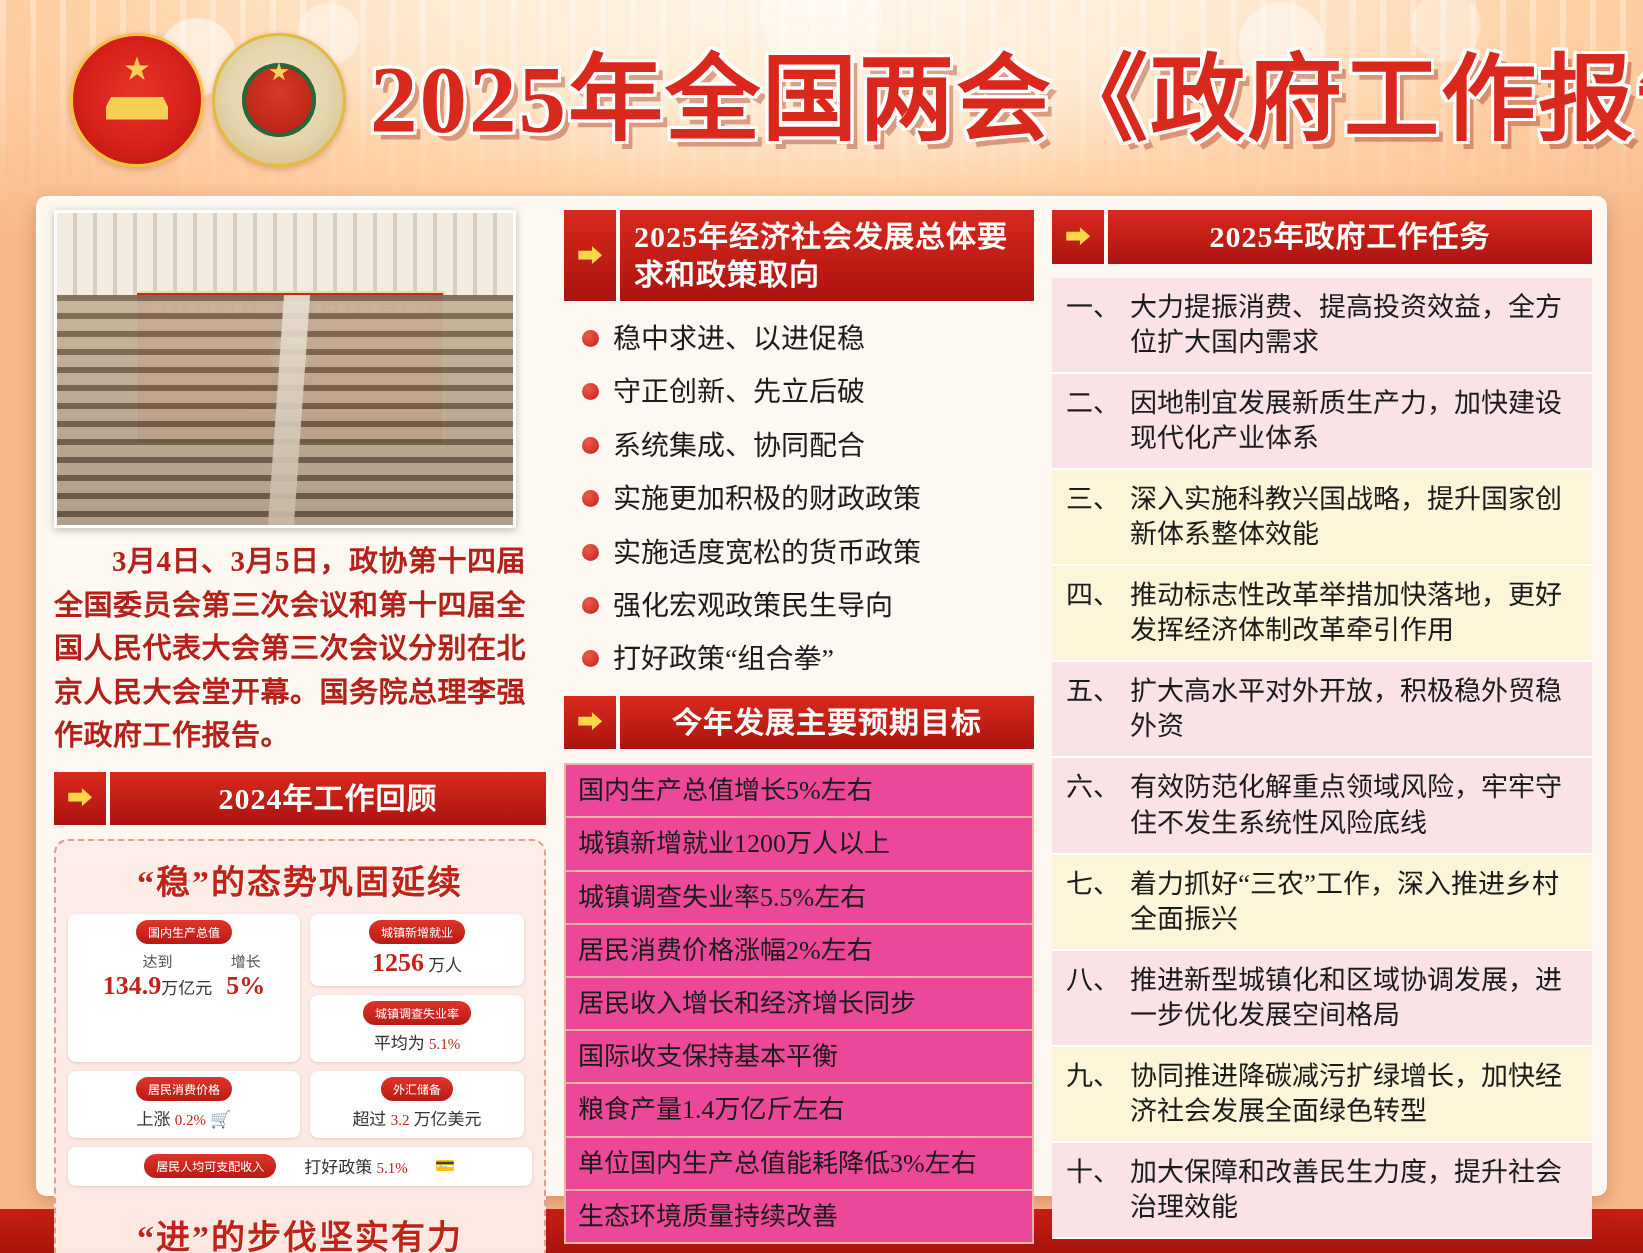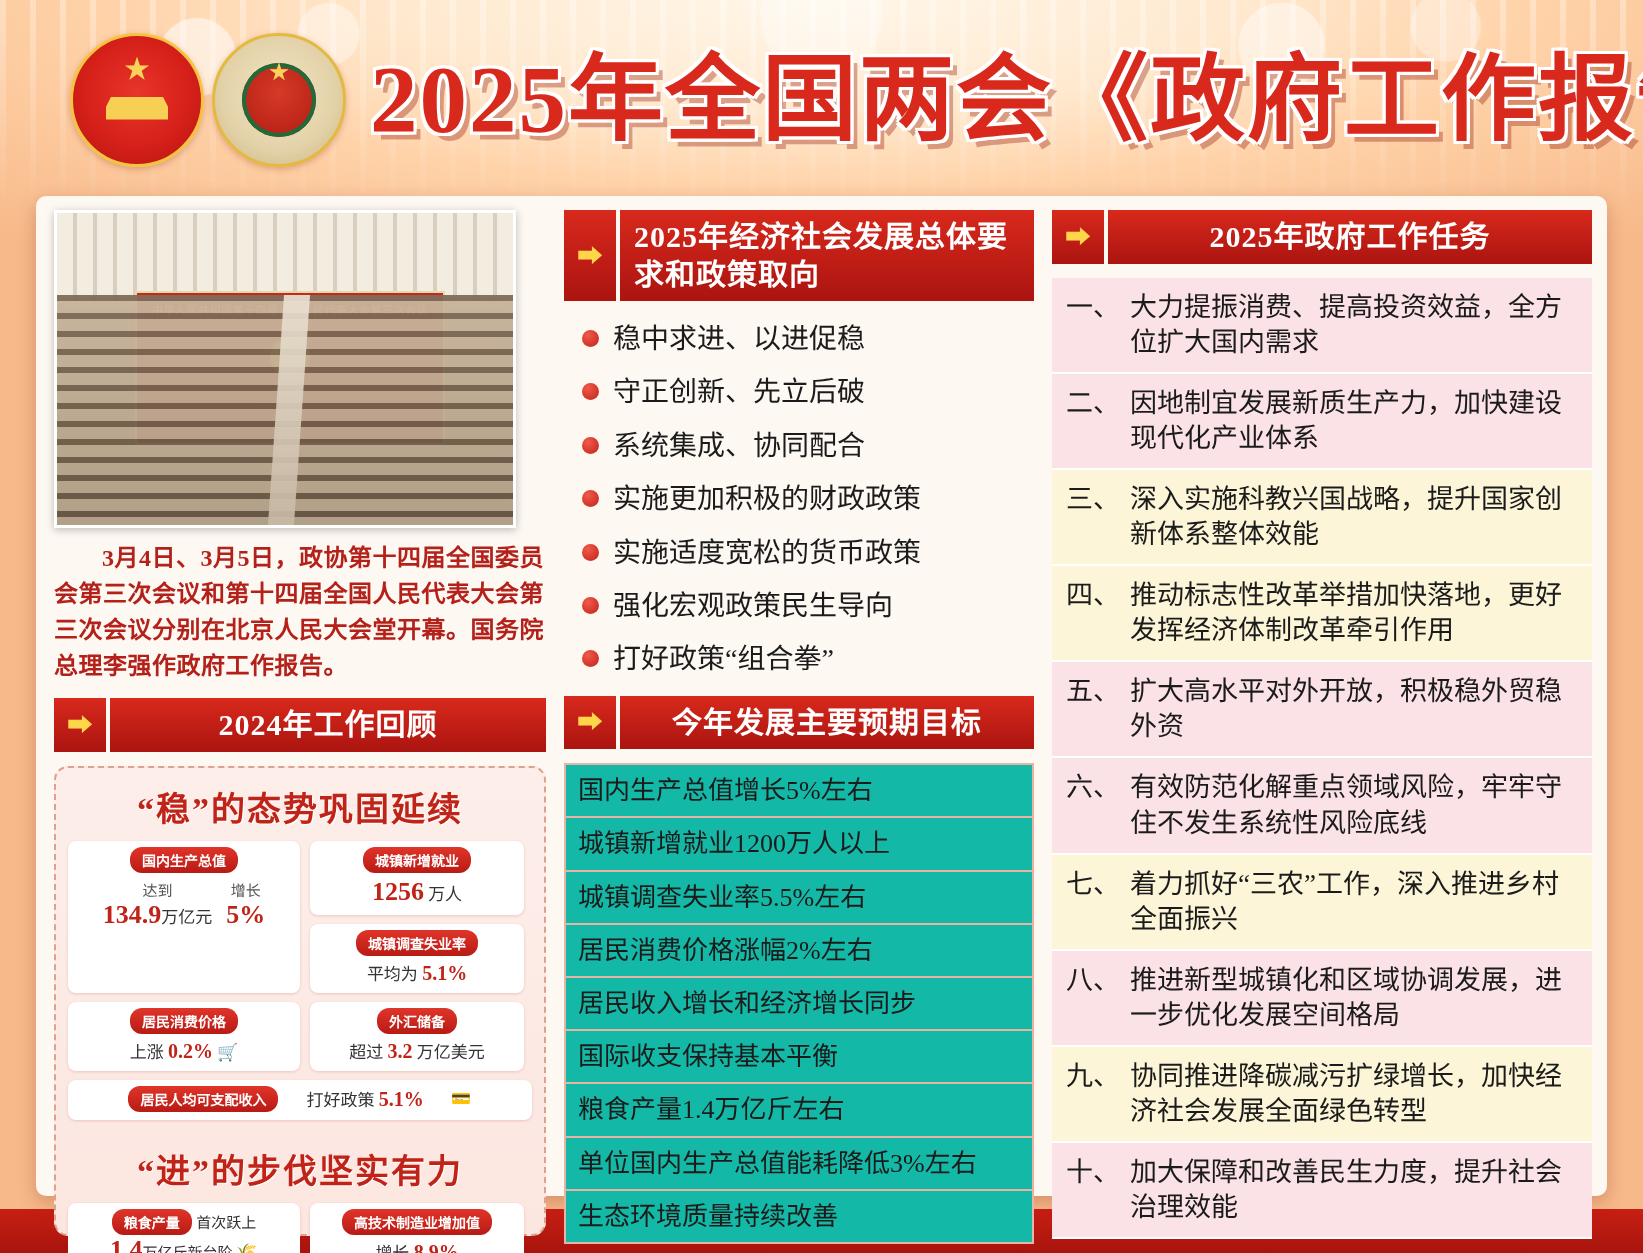--- a/index.html
+++ b/index.html
@@ -177,21 +177,21 @@
   }
   .photo .aisle {
     position: absolute; bottom: 0; left: 48%; width: 26px; height: 230px;
     background: linear-gradient(180deg, rgba(235,225,210,.9), rgba(200,185,165,.9));
     transform: skewX(-4deg);
   }
   .caption {
     margin-top: 12px;
     font-family: "Liberation Serif", serif;
     font-weight: 700;
-    font-size: 24px;
+    font-size: 29px;
     line-height: 1.5;
     color: #b3211a;
     text-indent: 2em;
     letter-spacing: .5px;
   }
 
   
   .sec-head {
     display: flex;
     align-items: stretch;
@@ -239,22 +239,22 @@
     font-size: 34px;
     color: #c02318;
     letter-spacing: 2px;
     margin: 4px 0 10px;
     text-shadow: 1px 1px 0 #ffffff;
   }
   .pill {
     display: inline-block;
     background: linear-gradient(180deg, #e0352a, #b81a14);
     color: #fff;
-    font-size: 14px;
-    font-weight: 700;
+    font-size: 12px;
+    font-weight: 400;
     padding: 3px 12px;
     border-radius: 12px;
     white-space: nowrap;
     font-family: "Liberation Serif", serif;
   }
   .stat-card {
     background: #ffffff;
     border-radius: 8px;
     box-shadow: 0 1px 3px rgba(150,40,20,.18);
     padding: 6px 8px 8px;
@@ -263,22 +263,22 @@
     position: relative;
   }
   .stat-row { display: flex; gap: 10px; margin-bottom: 9px; }
   .stat-line {
     font-family: "Liberation Serif", serif;
     font-size: 17px;
     color: #333;
     white-space: nowrap;
   }
   .big {
-    font-weight: 700;
-    font-size: 20px;
+    font-weight: 400;
+    font-size: 15px;
     color: #c02318;
   }
   .big-num {
     font-weight: 700;
     font-size: 26px;
     color: #c02318;
   }
   .two-up { display: flex; justify-content: center; gap: 14px; align-items: flex-end; }
   .two-up .sub { font-size: 15px; color: #555; }
   .wide-card { margin-bottom: 9px; }
@@ -295,21 +295,21 @@
     margin-top: 9px; flex: none;
   }
   .bullet .txt {
     font-family: "Liberation Serif", serif;
     font-size: 28px;
     color: #1b1b1b;
     line-height: 1.3;
   }
   .goal-list { margin-top: 4px; }
   .goal {
-    background: #14b8a6;
+    background: #ec4899;
     border: 2px solid #e8b4a6;
     border-top: none;
     font-family: "Liberation Serif", serif;
     font-size: 26px;
     color: #1b1b1b;
     padding: 10px 12px;
     line-height: 1.2;
   }
   .goal:first-child { border-top: 2px solid #e8b4a6; }
 

